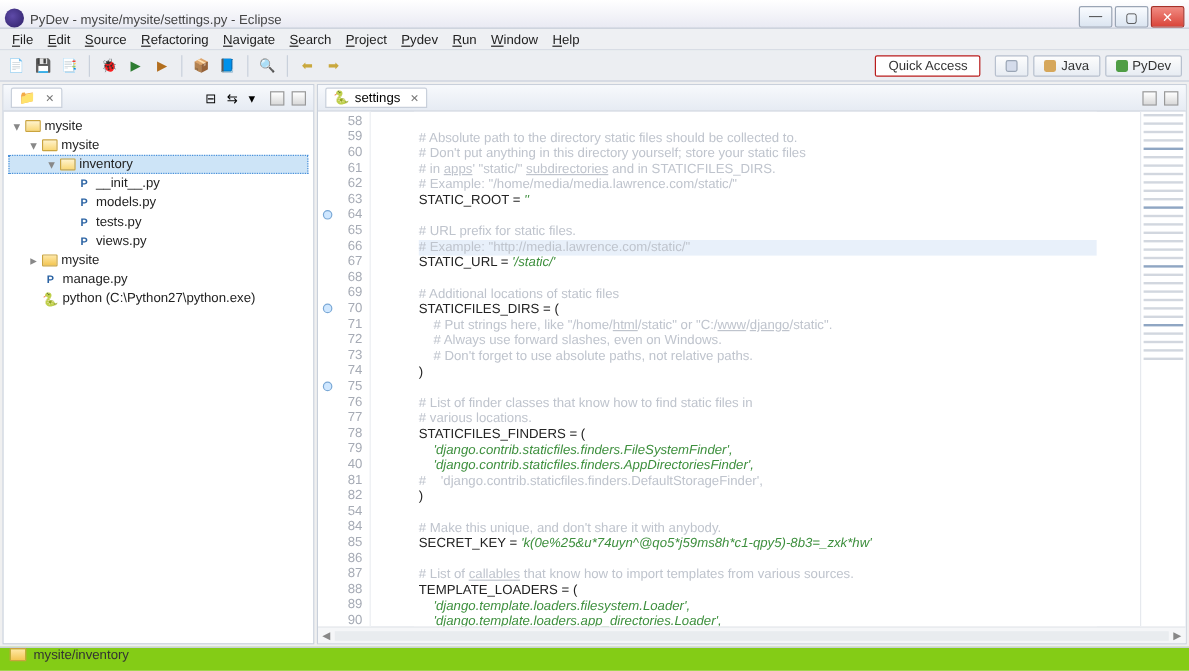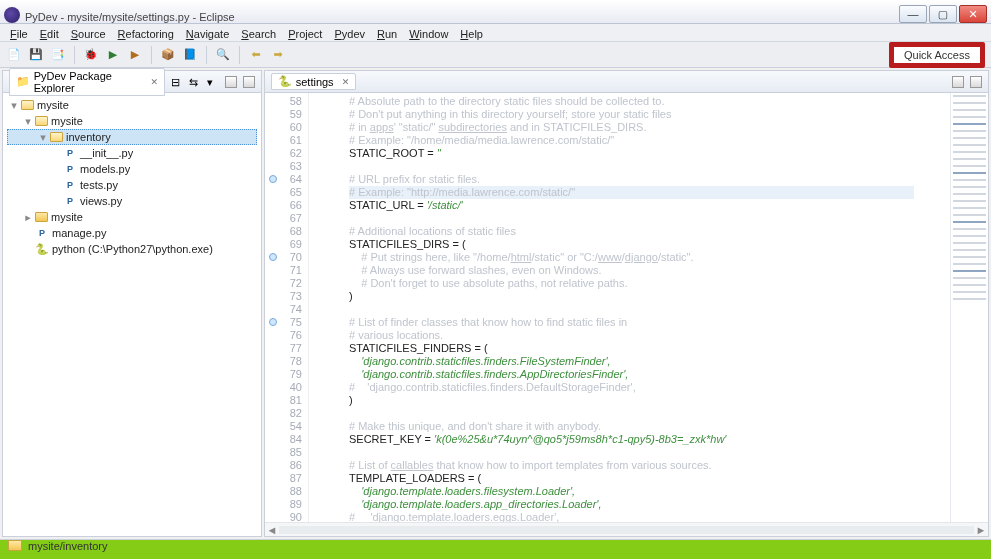--- a/index.html
+++ b/index.html
@@ -12,21 +12,21 @@
 .win-btn { width: 28px; height: 18px; border: 1px solid #9aa5b5; display: flex; align-items: center; justify-content: center; border-radius: 2px; background: linear-gradient(#fafcff, #dbe5f1); color: #333; }
 .win-btn.close { background: linear-gradient(#f18b82, #d9453a); color: #fff; border-color: #a63028; }
 
 .menubar { height: 18px; background: #eef0f3; display: flex; align-items: flex-end; padding: 0 4px; border-bottom: 1px solid #d3d9e1; }
 .menubar .mi { padding: 1px 6px; color: #222; }
 .menubar .mi u { text-decoration: underline; }
 
 .toolbar { height: 26px; background: #eceef2; display: flex; align-items: center; padding: 0 6px; border-bottom: 1px solid #c9d0db; gap: 6px; }
 .tbtn { width: 16px; height: 16px; display: inline-flex; align-items: center; justify-content: center; }
 .tsep { width: 1px; height: 18px; background: #c9d0db; margin: 0 2px; }
-.quick { margin-left: auto; border: 5px solid #b91c1c; background: #fff; padding: 2px 10px; border-radius: 2px; color: #333; }
+.quick { margin-left: auto; border: 1px solid #b91c1c; background: #fff; padding: 2px 10px; border-radius: 2px; color: #333; }
 .persp { display: flex; gap: 4px; margin-left: 6px; }
 .pchip { border: 1px solid #b7c0ce; background: linear-gradient(#fdfdfd, #e7ecf3); padding: 2px 8px; border-radius: 2px; display: flex; align-items: center; gap: 4px; color: #333; }
 .pchip .dot { width: 10px; height: 10px; border-radius: 2px; }
 
 .workarea { display: flex; height: calc(559px - 24px - 18px - 26px - 20px); }
 
 .panel { background: #fff; border: 1px solid #c9d0db; display: flex; flex-direction: column; }
 .panel.left { width: 260px; margin: 2px; }
 .panel.right { flex: 1; margin: 2px 2px 2px 0; }
 
@@ -48,21 +48,21 @@
 .ticon.folder { background: linear-gradient(#ffe8a5,#f3c653); border:1px solid #caa43e; width:13px; height:10px; border-radius:1px; }
 .ticon.folder.open { background: linear-gradient(#fff3cc,#f9d878); }
 .ticon.pyfile { color:#2b63a3; font-weight:bold; font-size:9px; }
 .ticon.psnake { color:#3b7f2e; }
 .tsel { background: #cde4f7; border:1px dotted #4a90d9; }
 
 .editor-wrap { flex: 1; display: flex; overflow: hidden; position: relative; gap: 36px; }
 .gutter { width: 44px; background: #fff; border-right: 1px solid #eceef2; color: #a6abb5; font-family: Consolas, "Lucida Console", monospace; font-size: 11px; text-align: right; padding: 2px 6px 2px 2px; line-height: 13px; position: relative; }
 .gutter .ln { height: 13px; position: relative; }
 .gutter .mark { position: absolute; left: 2px; width: 8px; height: 8px; top: 2px; border-radius: 50%; background: #cfe7ff; border:1px solid #7aa8d6; }
-.code { flex: 1; font-family: Consolas, "Lucida Console", monospace; font-size: 11px; line-height: 13px; padding: 2px 0 2px 4px; white-space: pre; overflow: hidden; background: #fff; color: #222; }
+.code { flex: 1; font-family: Consolas, "Lucida Console", monospace; font-size: 11px; line-height: 13px; padding: 16px 0 2px 4px; white-space: pre; overflow: hidden; background: #fff; color: #222; }
 .code .row { height: 13px; }
 .code .row.hl { background: #e8f0fa; }
 .c-com { color: #bfc4cd; }
 .c-str { color: #3d8f3d; font-style: italic; }
 .c-link{ color: #bfc4cd; text-decoration: underline; }
 .c-def { color: #222; }
 
 .minimap { width: 38px; border-left: 1px solid #e6e9ee; background: #fff; display: flex; flex-direction: column; padding: 2px; gap: 5px; }
 .mm { height: 2px; background: #d2d7df; }
 .mm.b { background: #8fa6c3; }
@@ -112,29 +112,41 @@
   <span class="tsep"></span>
   <span class="tbtn">📦</span>
   <span class="tbtn">📘</span>
   <span class="tsep"></span>
   <span class="tbtn">🔍</span>
   <span class="tsep"></span>
   <span class="tbtn" style="color:#c9a83d">⬅</span>
   <span class="tbtn" style="color:#c9a83d">➡</span>
 
   <div class="quick">Quick Access</div>
+  <div class="persp">
+    <div class="pchip">
+        <span class="dot" style="background:#d5dceb;border:1px solid #9aa5b5"></span>
+      </div>
+    <div class="pchip">
+        <span class="dot" style="background:#d6a75b"></span>
+        <span>Java</span>
+      </div>
+    <div class="pchip">
+        <span class="dot" style="background:#4f9d45"></span>
+        <span>PyDev</span>
+      </div>
+  </div>
 </div>
 
 <div class="workarea">
 
   <div class="panel left">
     <div class="phead">
       <div class="tab">
         <span>📁</span>
-        <span>PyDev Package Explorer</span>
         <span class="x">✕</span>
       </div>
       <div class="tright">
         <span class="miniico">⊟</span>
         <span class="miniico">⇆</span>
         <span class="miniico">▾</span>
         <span class="miniico toggle"></span>
         <span class="miniico toggle"></span>
       </div>
     </div>

